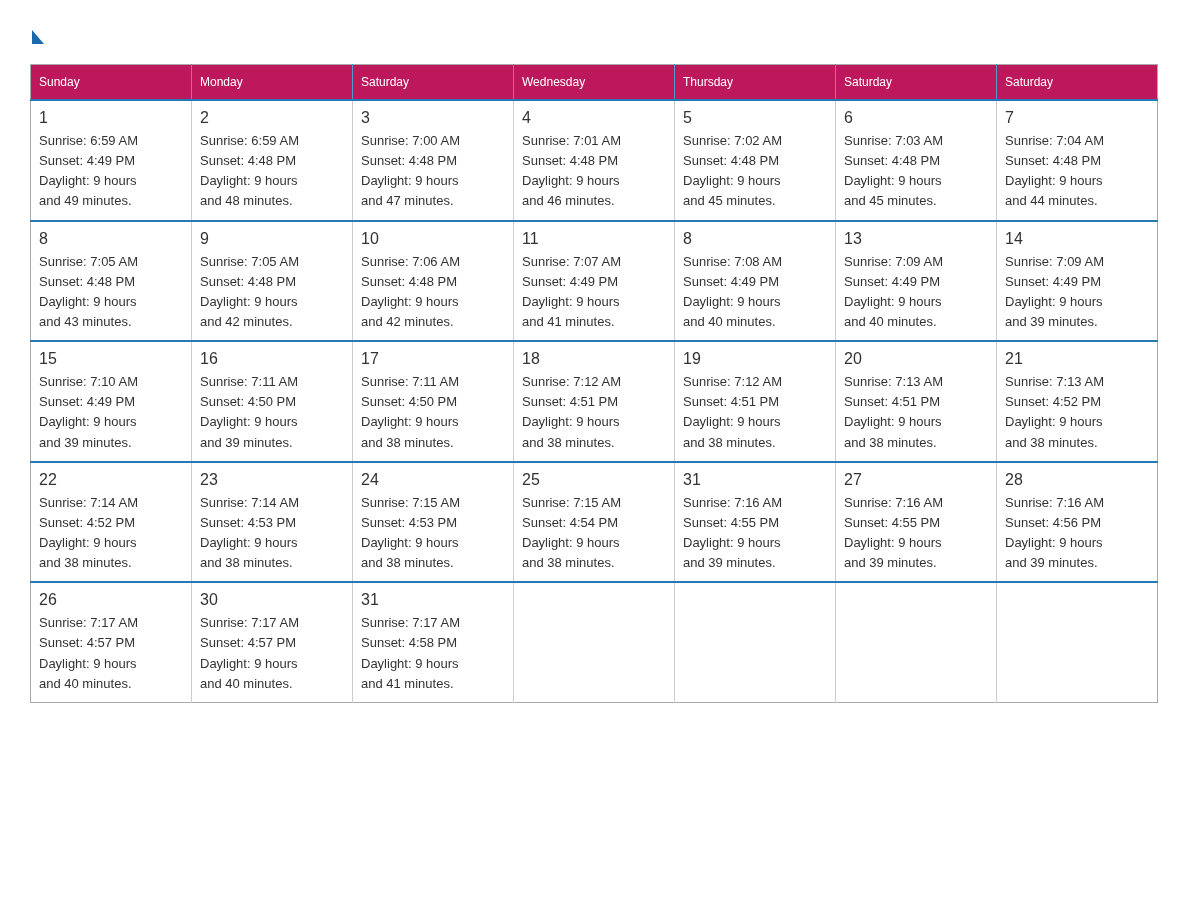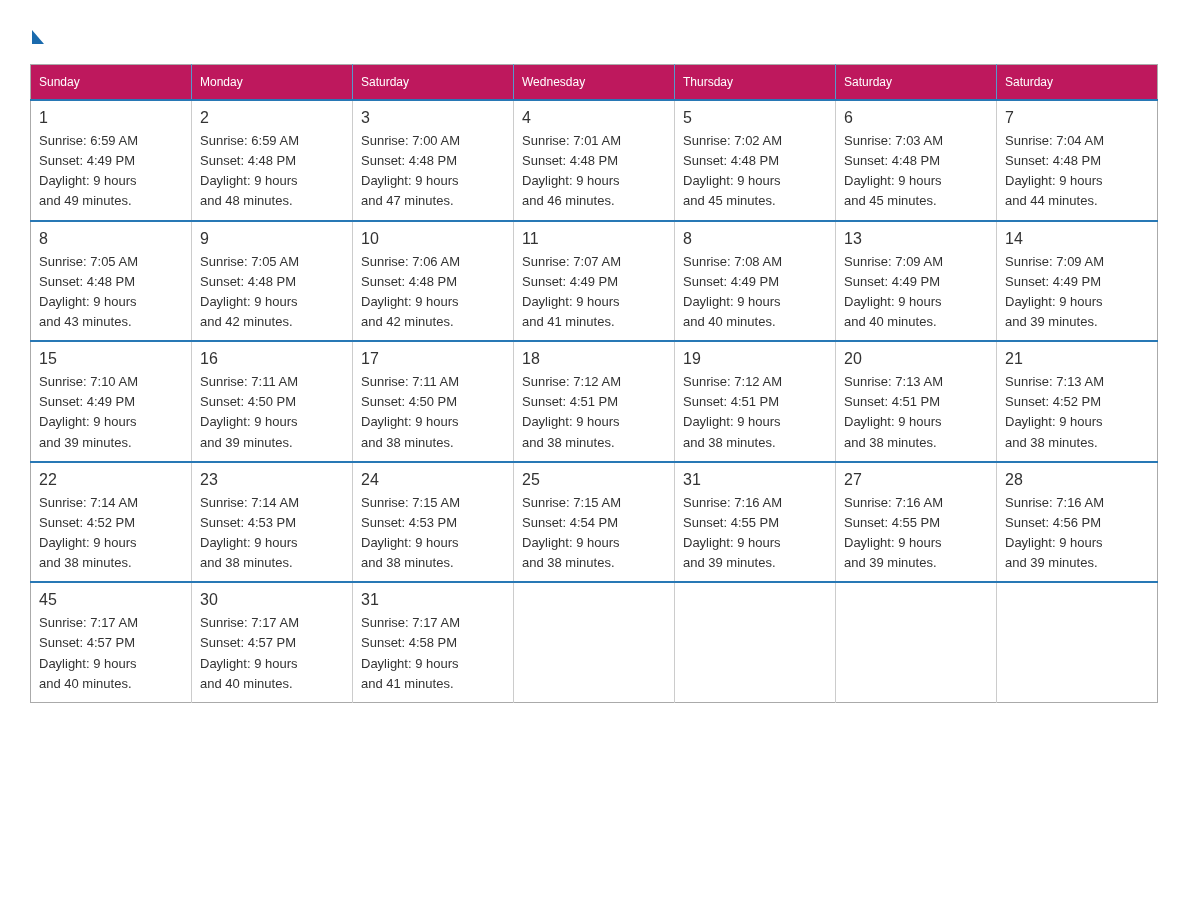--- a/index.html
+++ b/index.html
@@ -414,21 +414,21 @@
         <div class="day-info">
           Sunrise: 7:16 AM<br>
           Sunset: 4:56 PM<br>
           Daylight: 9 hours<br>
           and 39 minutes.
         </div>
       </td>
       </tr>
       <tr>
         <td>
-        <span class="day-number">45</span>
+        <span class="day-number">26</span>
         <div class="day-info">
           Sunrise: 7:17 AM<br>
           Sunset: 4:57 PM<br>
           Daylight: 9 hours<br>
           and 40 minutes.
         </div>
       </td>
         <td>
         <span class="day-number">30</span>
         <div class="day-info">

